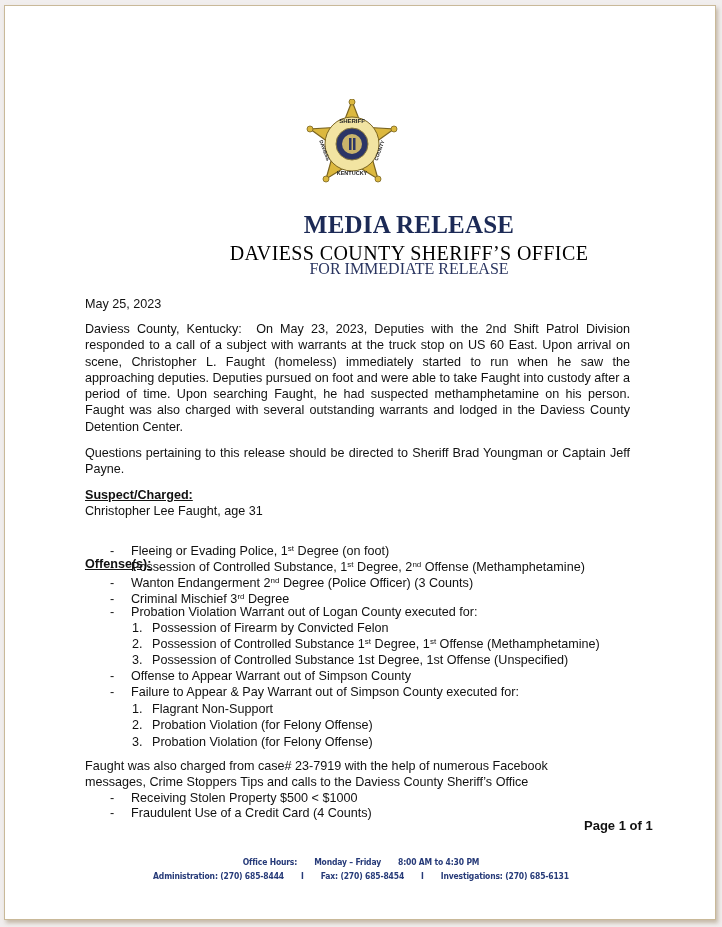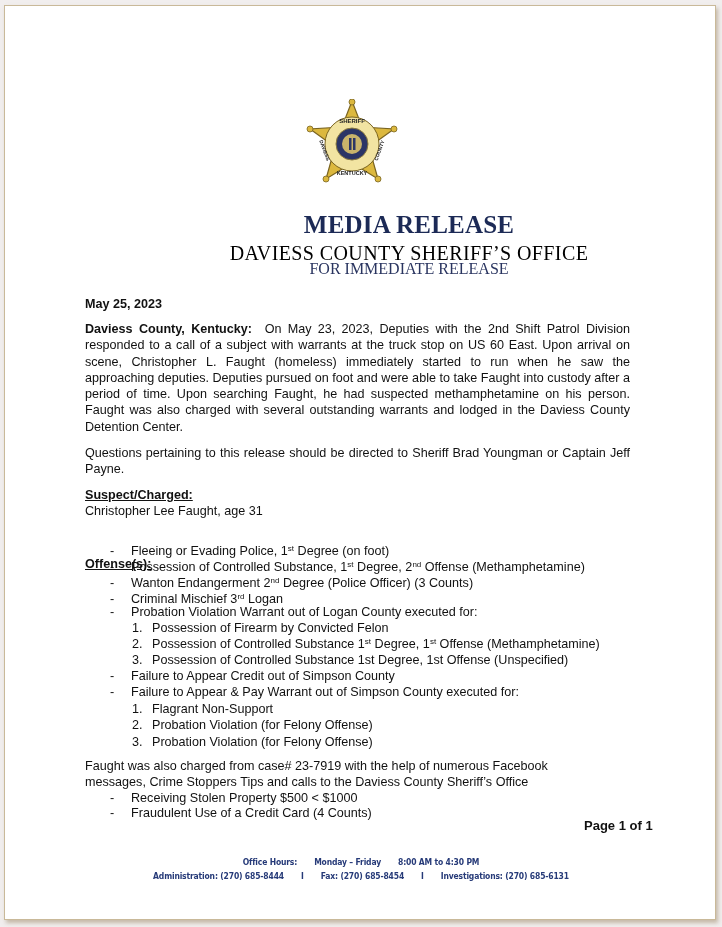--- a/index.html
+++ b/index.html
@@ -15,21 +15,21 @@
   .badge { position: absolute; left: 306px; top: 99px; width: 92px; height: 90px; }
   .title {
     position: absolute; left: 0; width: 100%; text-align: center;
     font-family: "Liberation Serif", serif; color: #1c2a56; padding-left: 48px;
   }
   .t1 { top: 211px; font-size: 25px; font-weight: bold; letter-spacing: 0.2px; }
   .t2 { top: 242px; font-size: 20px; letter-spacing: 0.4px; color: #000000; }
   .t3 { top: 260px; font-size: 16px; color: #2a3560; }
   .body-text { position: absolute; left: 85px; width: 545px; font-size: 12.6px; line-height: 16.3px; }
   .just { text-align: justify; }
-  .bold { font-weight: bold; }
+  .bold { font-weight: normal; }
   .ul { text-decoration: underline; font-weight: bold; }
   sup { font-size: 8px; line-height: 0; vertical-align: 4px; }
   .dash-item { position: absolute; left: 85px; font-size: 12.6px; line-height: 16.3px; white-space: nowrap; }
   .dash-item .dash { position: absolute; left: 25px; }
   .dash-item .txt { position: absolute; left: 46px; }
   .num-item { position: absolute; left: 132px; font-size: 12.6px; white-space: nowrap; line-height: 16.3px; }
   .num-item .n { position: absolute; left: 0; }
   .num-item .txt { position: absolute; left: 20px; }
   .pageno { position: absolute; left: 560px; top: 818px; font-size: 13px; font-weight: bold; margin-left: 24px; }
   .footer { position: absolute; left: 0; width: 722px; text-align: center; font-family: "DejaVu Sans", sans-serif;
@@ -86,21 +86,21 @@
 <div class="dash-item" style="top:559px;">
     <span class="dash">-</span>
     <span class="txt"><span>Possession of Controlled Substance, 1</span><sup>st</sup><span> Degree, 2</span><sup>nd</sup><span> Offense (Methamphetamine)</span></span>
   </div>
 <div class="dash-item" style="top:575px;">
     <span class="dash">-</span>
     <span class="txt"><span>Wanton Endangerment 2</span><sup>nd</sup><span> Degree (Police Officer) (3 Counts)</span></span>
   </div>
 <div class="dash-item" style="top:591px;">
     <span class="dash">-</span>
-    <span class="txt"><span>Criminal Mischief 3</span><sup>rd</sup><span> Logan</span></span>
+    <span class="txt"><span>Criminal Mischief 3</span><sup>rd</sup><span> Degree</span></span>
   </div>
 <div class="dash-item" style="top:604px;">
     <span class="dash">-</span>
     <span class="txt">Probation Violation Warrant  out of Logan County executed for:</span>
   </div>
 
 <div class="num-item" style="top:620px;">
     <span class="n">1.</span>
     <span class="txt">Possession of Firearm by Convicted Felon</span>
   </div>
@@ -108,21 +108,21 @@
     <span class="n">2.</span>
     <span class="txt"><span>Possession of Controlled Substance 1</span><sup>st</sup><span> Degree, 1</span><sup>st</sup><span> Offense (Methamphetamine)</span></span>
   </div>
 <div class="num-item" style="top:652px;">
     <span class="n">3.</span>
     <span class="txt">Possession of Controlled Substance 1st Degree, 1st Offense (Unspecified)</span>
   </div>
 
 <div class="dash-item" style="top:668px;">
     <span class="dash">-</span>
-    <span class="txt">Failure to Appear Credit  out of Simpson County</span>
+    <span class="txt">Offense to Appear Warrant  out of Simpson County</span>
   </div>
 <div class="dash-item" style="top:684px;">
     <span class="dash">-</span>
     <span class="txt">Failure to Appear &amp; Pay Warrant  out of Simpson County executed for:</span>
   </div>
 
 <div class="num-item" style="top:701px;">
     <span class="n">1.</span>
     <span class="txt">Flagrant Non-Support</span>
   </div>

